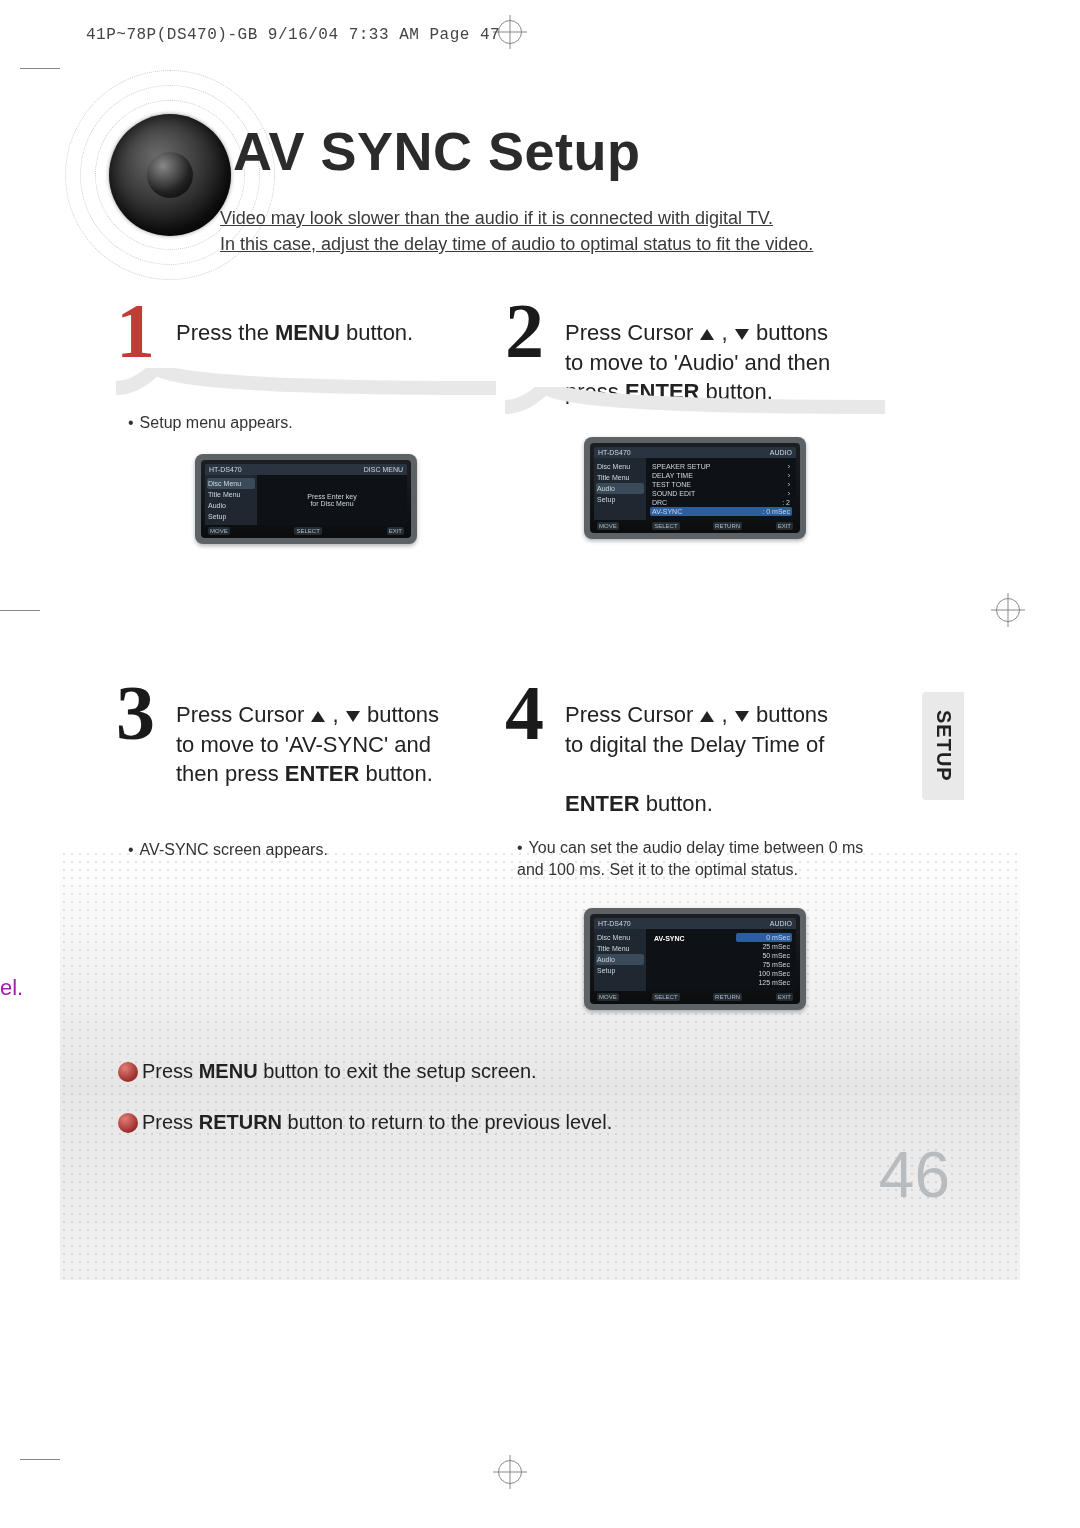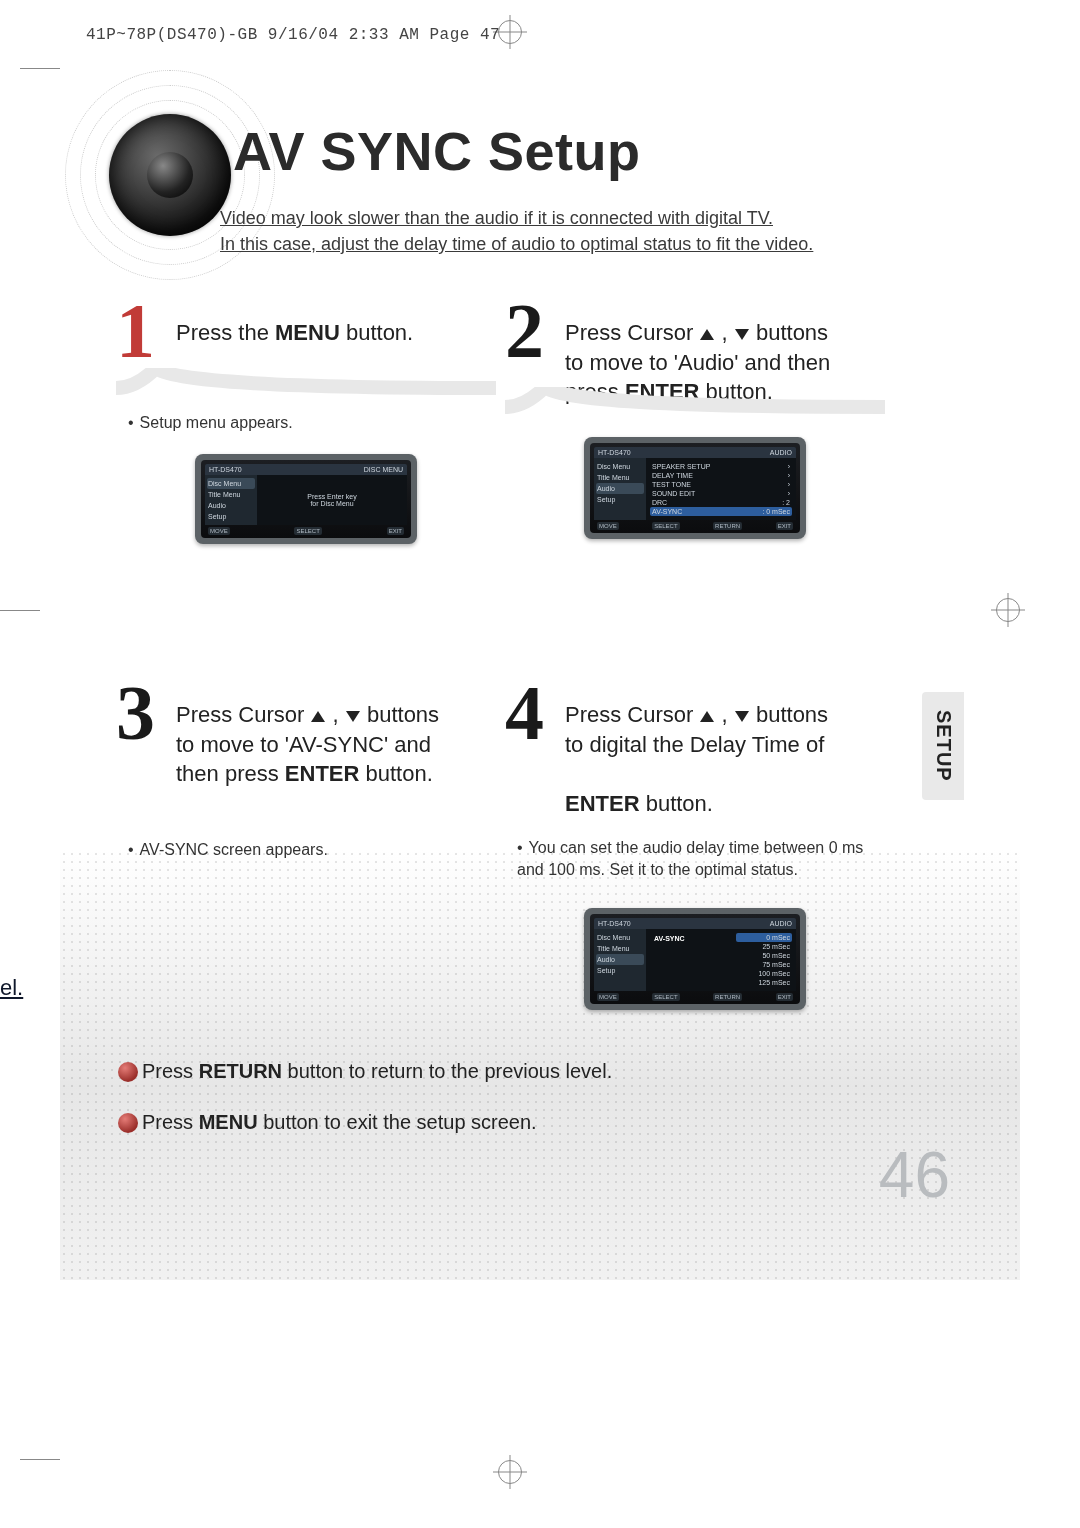--- a/index.html
+++ b/index.html
@@ -254,21 +254,21 @@
     position: absolute;
     left: -2px; top: 2px;
     width: 20px; height: 20px;
     border-radius: 50%;
     background: radial-gradient(circle at 35% 30%, #e57c77 0%, #9a2e2a 70%);
   }
 
   .cut-edge {
     position: absolute;
     left: 0; top: 975px;
-    font-size: 22px; color: #0f172a; text-decoration: underline;
+    font-size: 22px; color: #a21caf;
   }
 
   .page-num {
     position: absolute;
     right: 70px;
     top: 1078px;
     font-size: 64px;
     color: #b9bcbf;
     font-weight: 400;
     font-family: Arial, sans-serif;
@@ -277,21 +277,21 @@
 </head>
 <body>
 
 <div class="crop-mark h crop-tl-h"></div>
 <div class="crop-mark h crop-bl-h"></div>
 <div class="crop-mark h crop-left-h"></div>
 <div class="reg-circle reg-top"></div>
 <div class="reg-circle reg-bottom"></div>
 <div class="reg-circle reg-right"></div>
 
-<div class="header-meta">41P~78P(DS470)-GB  9/16/04 2:33 AM  Page 47</div>
+<div class="header-meta">41P~78P(DS470)-GB  9/16/04 7:33 AM  Page 47</div>
 
 <div class="page">
 
   <div class="halftone"></div>
 
   <div class="speaker-graphic">
     <div class="ring r1"></div>
     <div class="ring r2"></div>
     <div class="ring r3"></div>
     <div class="speaker-core"></div>
@@ -469,24 +469,24 @@
     </div>
   </div>
 
   <div class="side-tab">
     <span>SETUP</span>
   </div>
 
   <div class="footer-lines">
     <div class="footer-row">
       <div class="footer-bullet"></div>
-      <span>Press </span><b>RETURN</b><span> button to return to the previous level.</span>
+      <span>Press </span><b>MENU</b><span> button to exit the setup screen.</span>
     </div>
     <div class="footer-row">
       <div class="footer-bullet"></div>
-      <span>Press </span><b>MENU</b><span> button to exit the setup screen.</span>
+      <span>Press </span><b>RETURN</b><span> button to return to the previous level.</span>
     </div>
   </div>
 
   <div class="page-num">46</div>
 </div>
 
 <div class="cut-edge">el.</div>
 
 </body></html>

